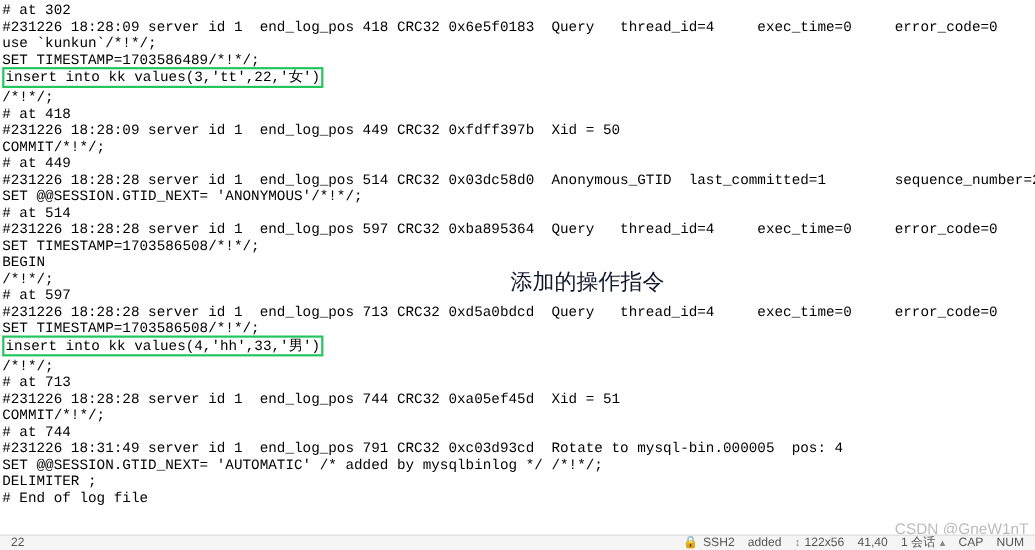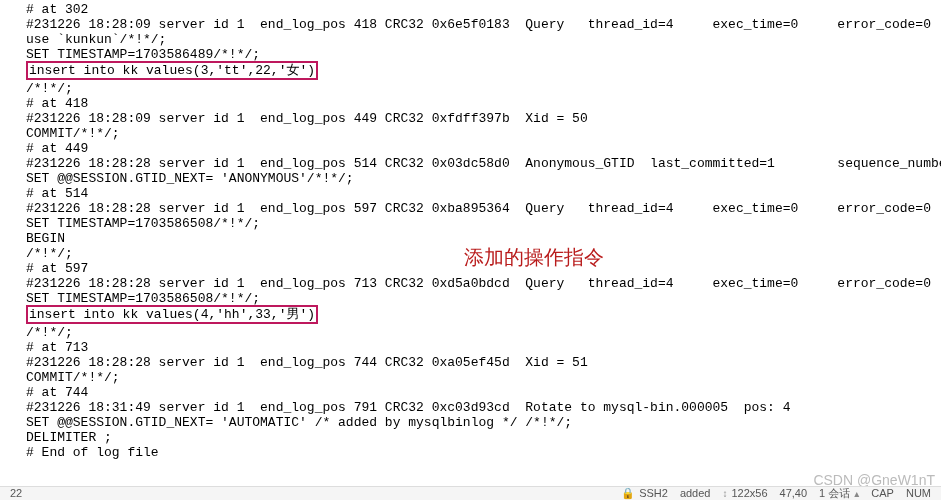--- a/index.html
+++ b/index.html
@@ -12,31 +12,31 @@
       width: 941px;
       height: 500px;
       overflow: hidden;
       position: relative;
     }
     .terminal {
       padding: 2px 2px;
       white-space: pre;
       position: relative;
     }
-    .line { white-space: pre; margin-left: 24px; }
+    .line { white-space: pre; }
     .highlight-box {
-      border: 2px solid #be185d;
+      border: 2px solid #22c55e;
       display: inline-block;
       padding: 0 1px;
       position: relative;
       top: -1px;
     }
     .annotation {
       position: absolute;
-      color: #b91c1c;
+      color: #0f172a;
       font-family: "Microsoft YaHei", sans-serif;
       font-size: 20px;
       font-weight: 400;
     }
     .statusbar {
       position: absolute;
       bottom: 0;
       left: 0;
       right: 0;
       height: 14px;
@@ -84,20 +84,20 @@
   <span class="spacer"></span>
   <span class="item">
     <span class="lock">🔒</span>
     <span>SSH2</span>
   </span>
   <span class="item">added</span>
   <span class="item">
     <span class="arrow">↕</span>
     <span>122x56</span>
   </span>
-  <span class="item">47,40</span>
+  <span class="item">41,40</span>
   <span class="item">
     <span>1 会话</span>
     <span class="arrow">▴</span>
   </span>
   <span class="item">CAP</span>
   <span class="item">NUM</span>
 </div>
 
 </body></html>

